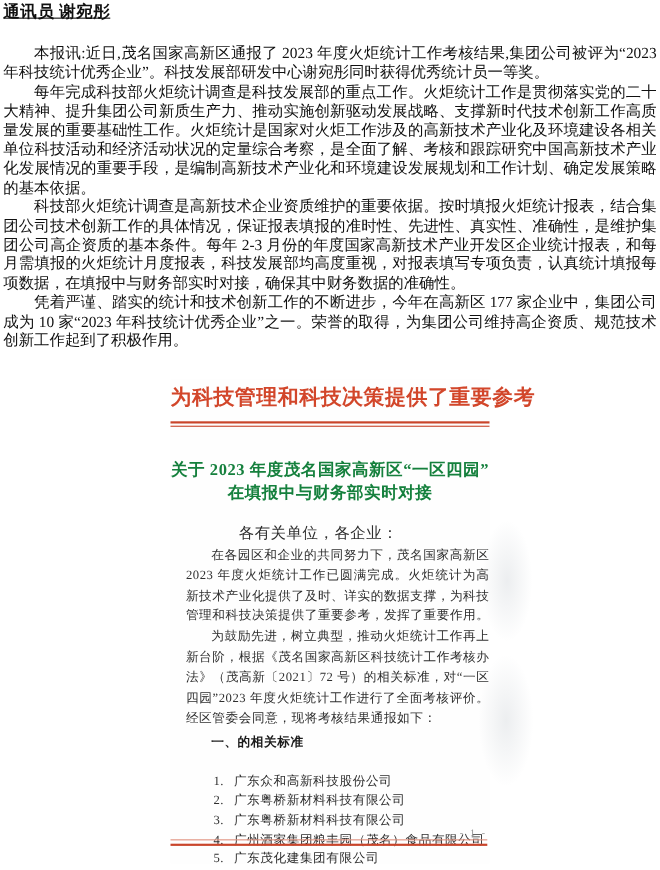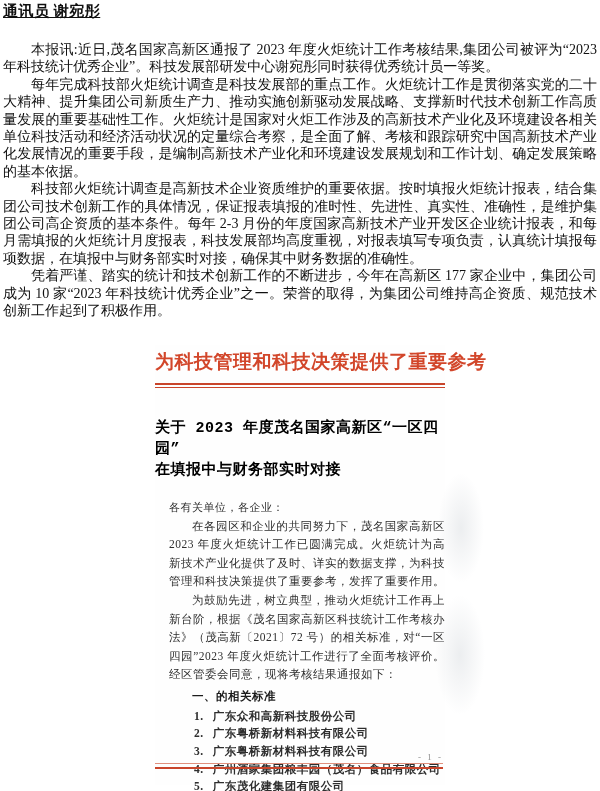--- a/index.html
+++ b/index.html
@@ -40,35 +40,35 @@
     color:var(--header-red);
     font-size:19px;font-weight:bold;text-align:center;white-space:nowrap;
     line-height:26px;margin-top:4px;letter-spacing:.5px;
   }
   .red-rule{
     margin-top:8px;height:5px;
     border-top:2px solid var(--rule-red);
     border-bottom:1px solid var(--rule-red);
   }
   .n-title{
-    font-size:15px;font-weight:bold;
-    line-height:21px;color:#000000;letter-spacing:.5px;font-family:Liberation Mono, monospace;
+    font-size:15px;font-weight:bold;text-align:center;
+    line-height:21px;color:#15803d;letter-spacing:.5px;
   }
   .n-title.first{margin-top:30px;}
   .n-body{margin:17px 0 0 14px;width:276px;}
-  .salutation{font-size:11px;line-height:18.6px;color:var(--scan-ink);letter-spacing:.5px;}
+  .salutation{font-size:14px;line-height:18.6px;color:var(--scan-ink);letter-spacing:.5px;margin-left:48px;}
   .n-body p{
     font-size:11.5px;line-height:18.6px;text-align:justify;text-indent:2em;
     color:var(--scan-ink);letter-spacing:.5px;
   }
   .n-heading{
     font-size:11.5px;font-weight:bold;color:#1c1c1c;
     line-height:17.7px;margin-top:4px;text-indent:2em;letter-spacing:.5px;
   }
-  .n-list{list-style:none;margin-top:2px;font-weight:bold;}
+  .n-list{list-style:none;margin-top:18px;}
   .n-list li{
     font-size:11.5px;line-height:17.7px;color:var(--scan-ink);
     padding-left:25px;letter-spacing:.5px;
   }
   .n-list .no{margin-right:9px;}
   .pen-underline{
     height:2px;background:var(--underline-blue);
     width:177px;margin:0 0 0 14px;border-radius:1px;
   }
   .page-num{

